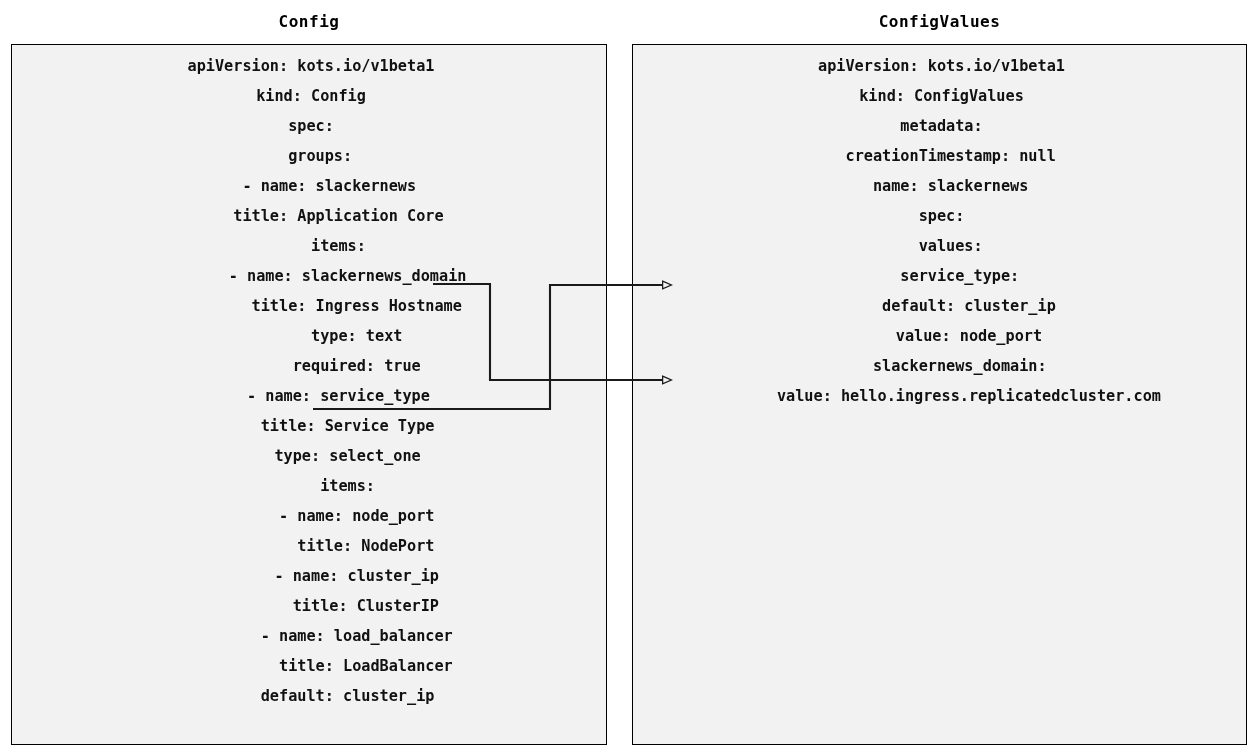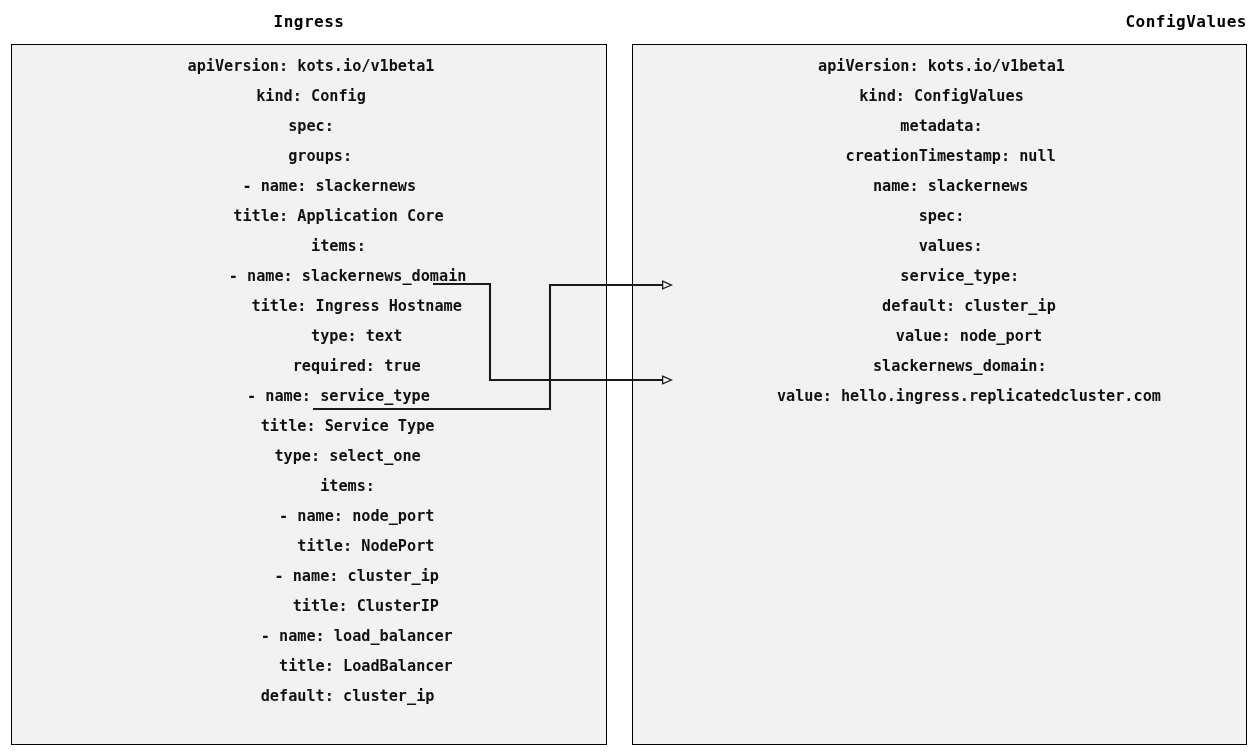--- a/index.html
+++ b/index.html
@@ -26,21 +26,21 @@
     position: absolute;
     font-family: "DejaVu Sans Mono", "Liberation Mono", monospace;
     font-size: 16px;
     font-weight: bold;
     color: #000000;
     letter-spacing: 0.5px;
     text-align: center;
     white-space: nowrap;
   }
   #title-config   { left: 11px;  top: 12px; width: 596px; }
-  #title-values   { left: 632px; top: 12px; width: 615px; text-align: right; }
+  #title-values   { left: 632px; top: 12px; width: 615px; }
 
   
   .panel {
     position: absolute;
     background: #f2f2f2;
     border: 1.6px solid #000000;
     text-align: center;
   }
   #panel-config {
     left: 11px;
@@ -83,21 +83,21 @@
     width: 1258px;
     height: 756px;
     pointer-events: none;
   }
 </style>
 </head>
 <body style="background: rgb(255, 255, 255);">
 
 <div id="stage">
 
-  <div class="panel-title" id="title-config">Ingress</div>
+  <div class="panel-title" id="title-config">Config</div>
 
   <div class="panel-title" id="title-values">ConfigValues</div>
 
   <div class="panel" id="panel-config" style="background: rgb(242, 242, 242); border-color: rgb(0, 0, 0);">
     <div class="yaml" id="yaml-left" style="color: rgb(17, 17, 17);"><div class="yline">apiVersion: kots.io/v1beta1</div><div class="yline">kind: Config</div><div class="yline">spec:</div><div class="yline">  groups:</div><div class="yline">    - name: slackernews</div><div class="yline">      title: Application Core</div><div class="yline">      items:</div><div class="yline">        - name: slackernews_domain</div><div class="yline">          title: Ingress Hostname</div><div class="yline">          type: text</div><div class="yline">          required: true</div><div class="yline">      - name: service_type</div><div class="yline">        title: Service Type</div><div class="yline">        type: select_one</div><div class="yline">        items:</div><div class="yline">          - name: node_port</div><div class="yline">            title: NodePort</div><div class="yline">          - name: cluster_ip</div><div class="yline">            title: ClusterIP</div><div class="yline">          - name: load_balancer</div><div class="yline">            title: LoadBalancer</div><div class="yline">        default: cluster_ip</div></div>
   </div>
 
   <div class="panel" id="panel-values" style="background: rgb(242, 242, 242); border-color: rgb(0, 0, 0);">
     <div class="yaml" id="yaml-right" style="color: rgb(17, 17, 17);"><div class="yline">apiVersion: kots.io/v1beta1</div><div class="yline">kind: ConfigValues</div><div class="yline">metadata:</div><div class="yline">  creationTimestamp: null</div><div class="yline">  name: slackernews</div><div class="yline">spec:</div><div class="yline">  values:</div><div class="yline">    service_type:</div><div class="yline">      default: cluster_ip</div><div class="yline">      value: node_port</div><div class="yline">    slackernews_domain:</div><div class="yline">      value: hello.ingress.replicatedcluster.com</div></div>
   </div>

